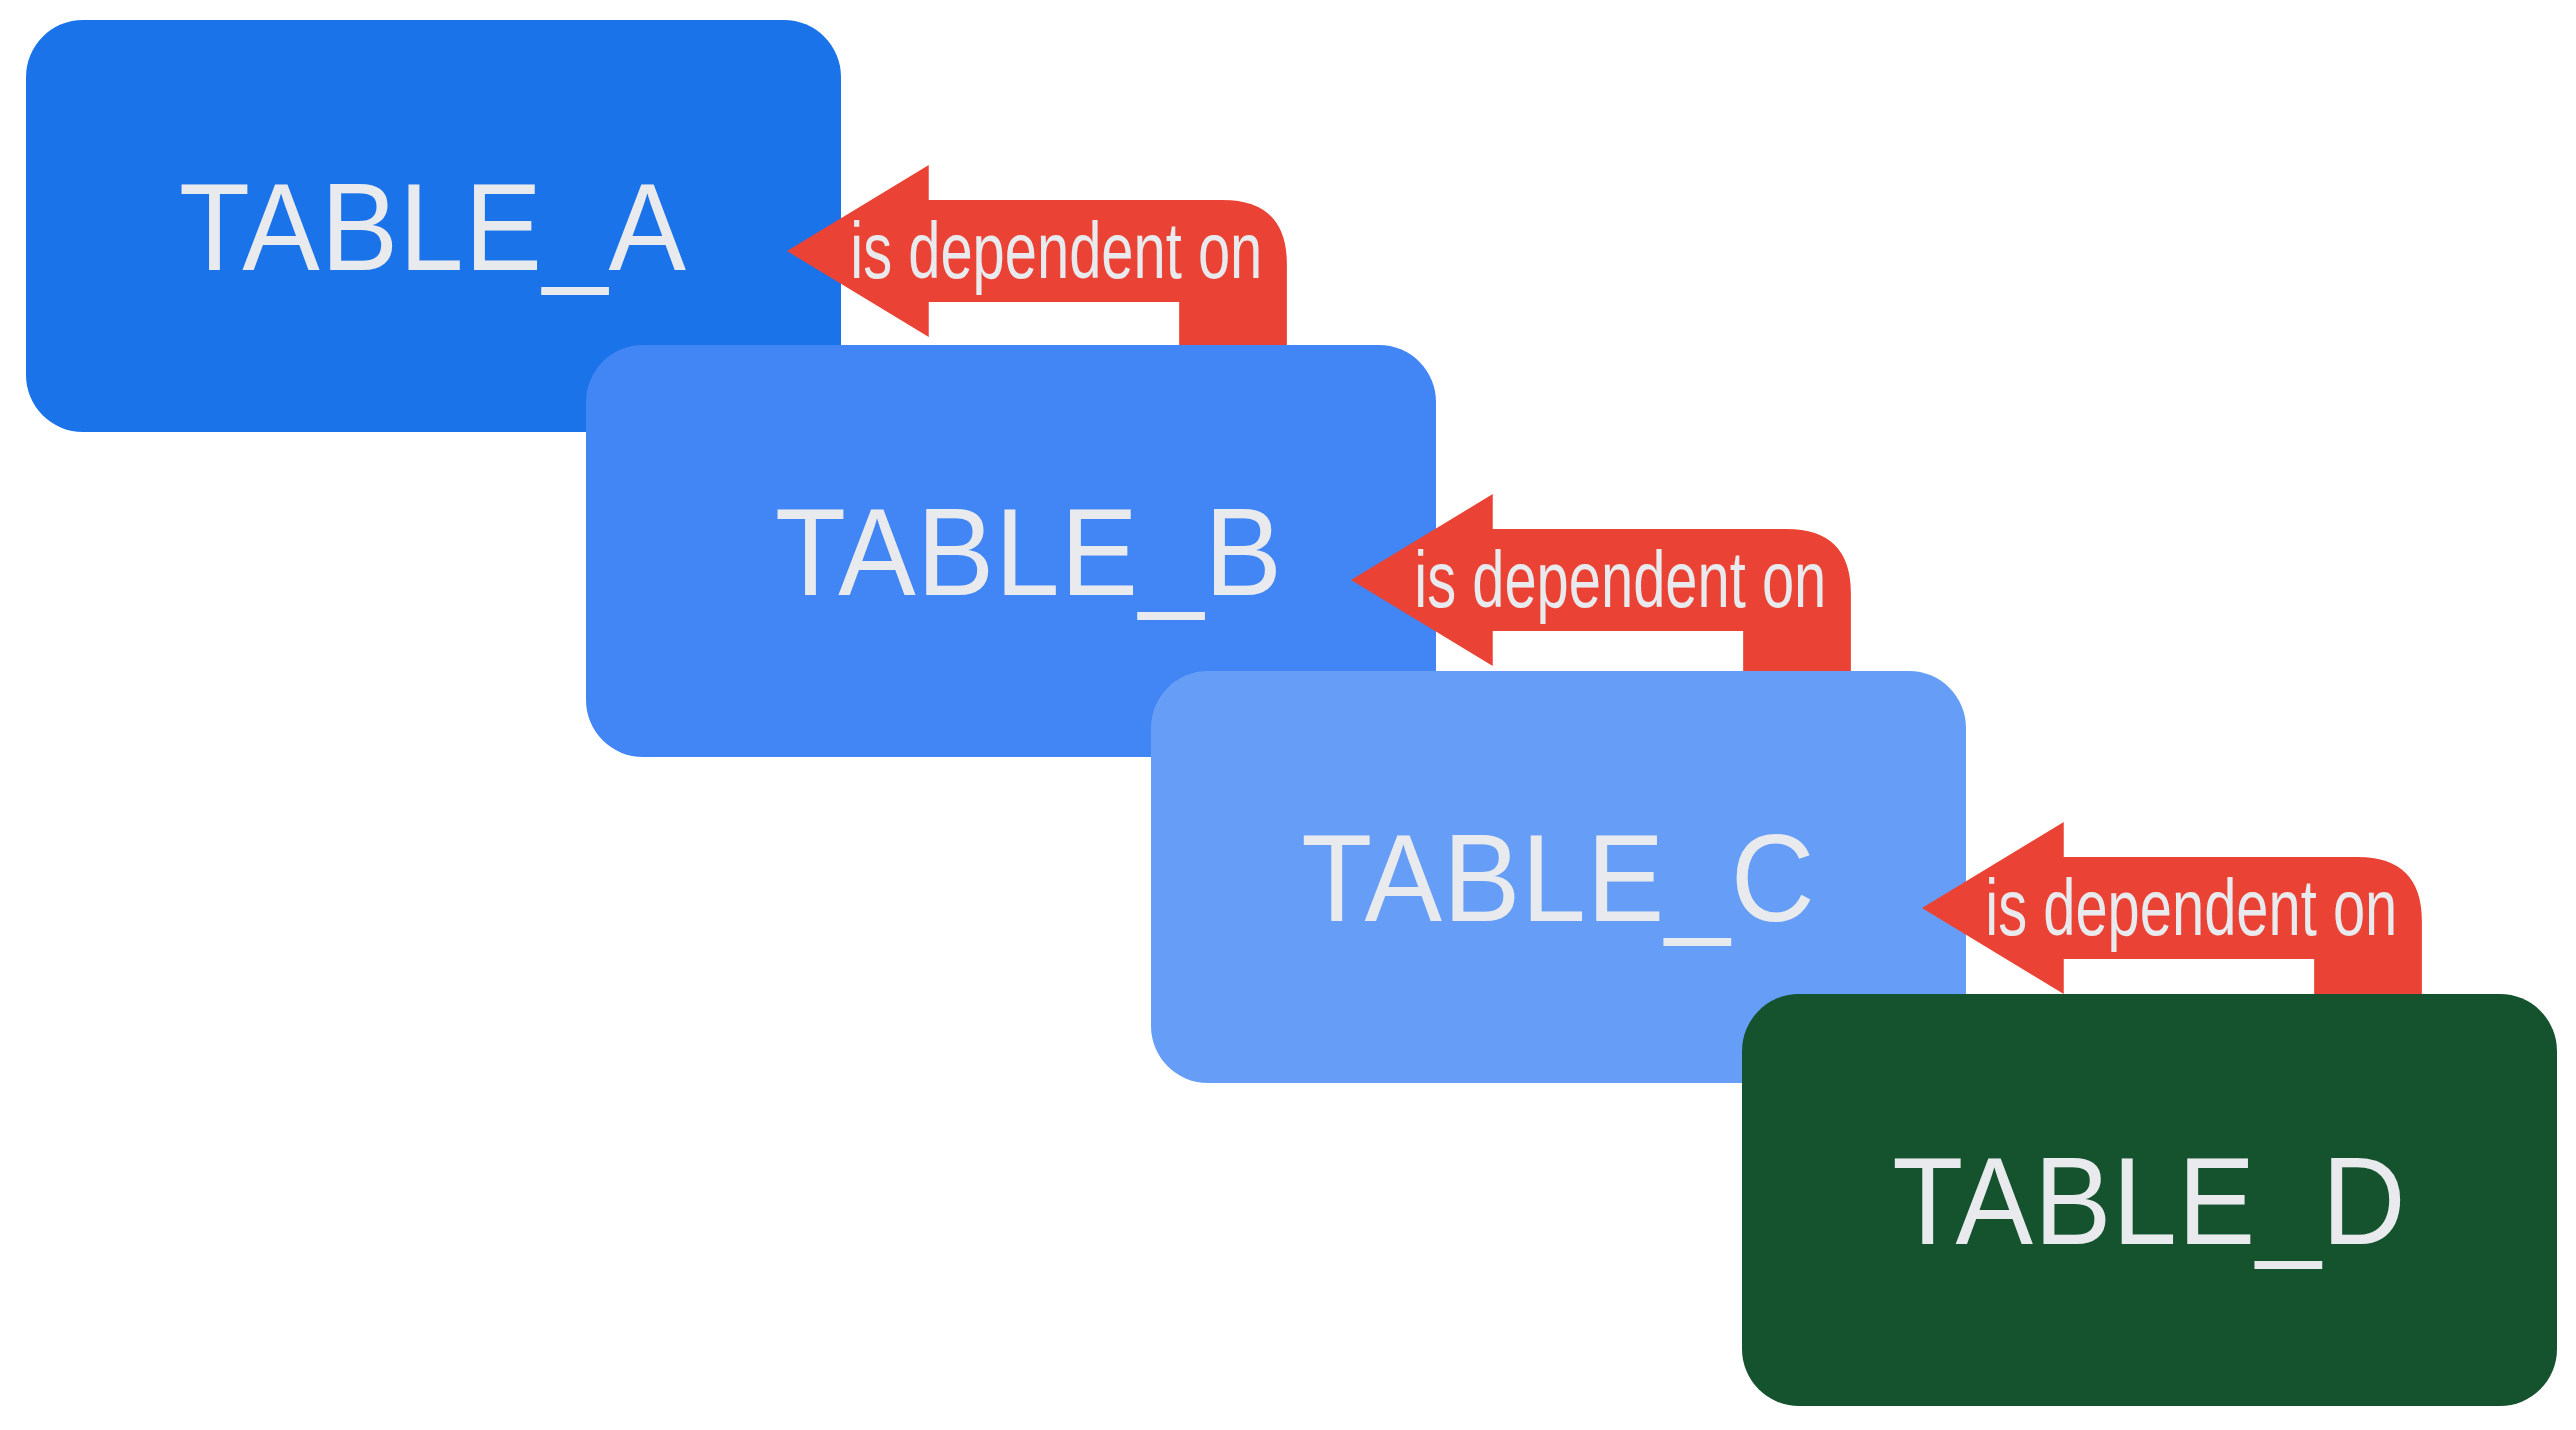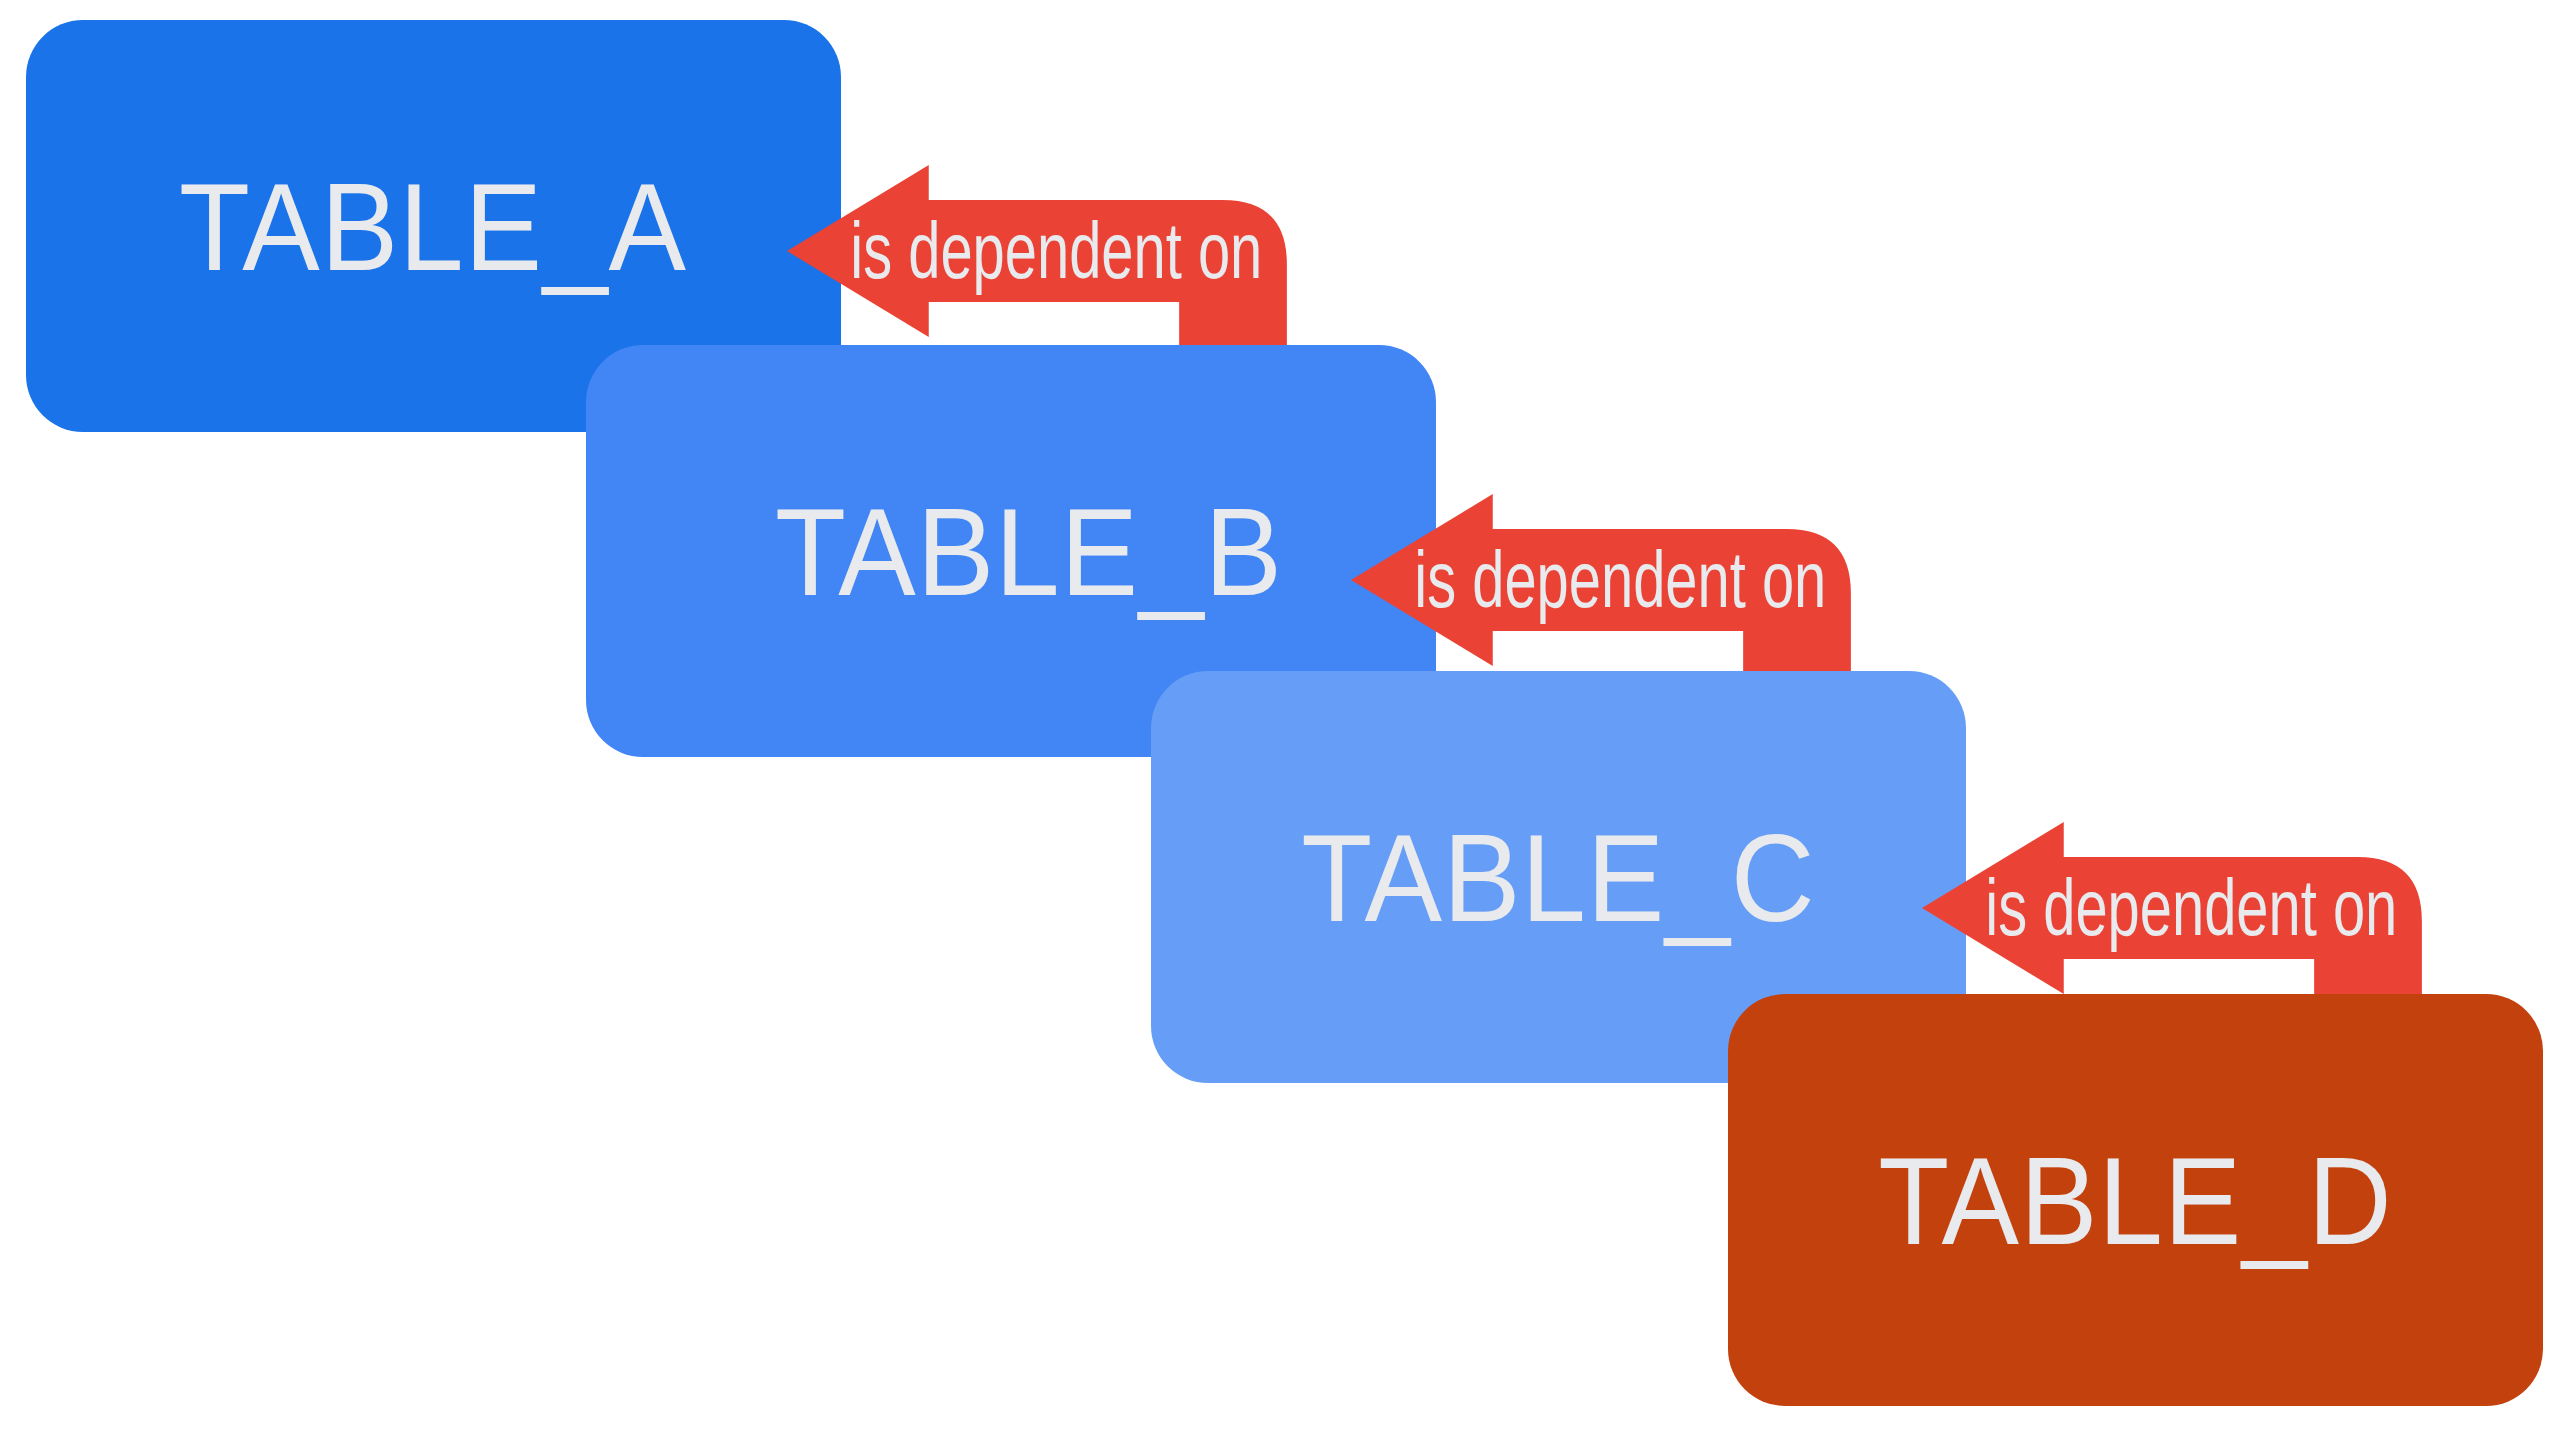--- a/index.html
+++ b/index.html
@@ -74,18 +74,18 @@
 
   <div class="tbox box-c" style="background: rgb(102, 157, 246);">
     <span class="tlabel" style="color: rgb(232, 234, 237);">TABLE_C</span>
   </div>
 
   <svg class="dep-arrow arrow-3" viewBox="0 -95 545 210">
     <path d="M 0 0 L 150 -91 L 150 -54 L 461 -54 Q 529 -54 529 14 L 529 110 L 415 110 L 415 54 L 150 54 L 150 91 Z" fill="#EA4335"></path>
     <text x="285" y="29" text-anchor="middle" textLength="436" lengthAdjust="spacingAndGlyphs" fill="#E8EAED">is dependent on</text>
   </svg>
 
-  <div class="tbox box-d" style="background: #c2410c;">
+  <div class="tbox box-d" style="background: #14532d; margin-left: 14px;">
     <span class="tlabel" style="color: rgb(232, 234, 237);">TABLE_D</span>
   </div>
 
 </div>
 
 
 </body></html>

